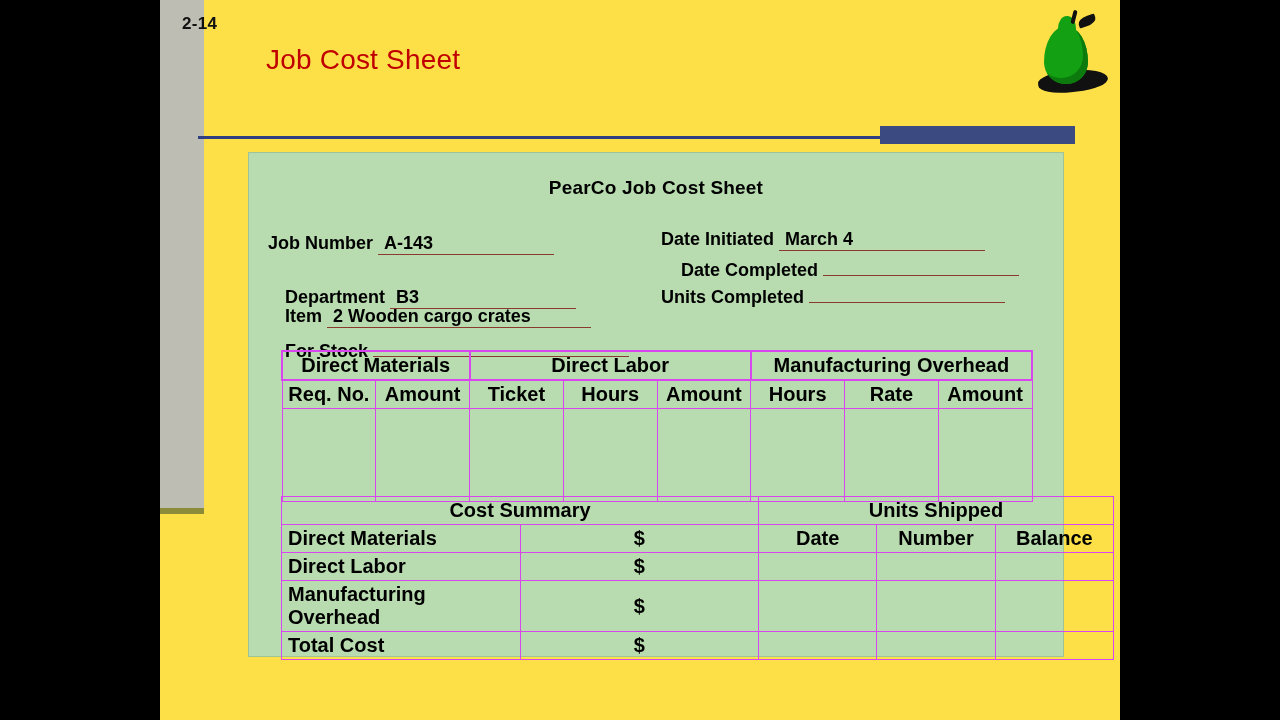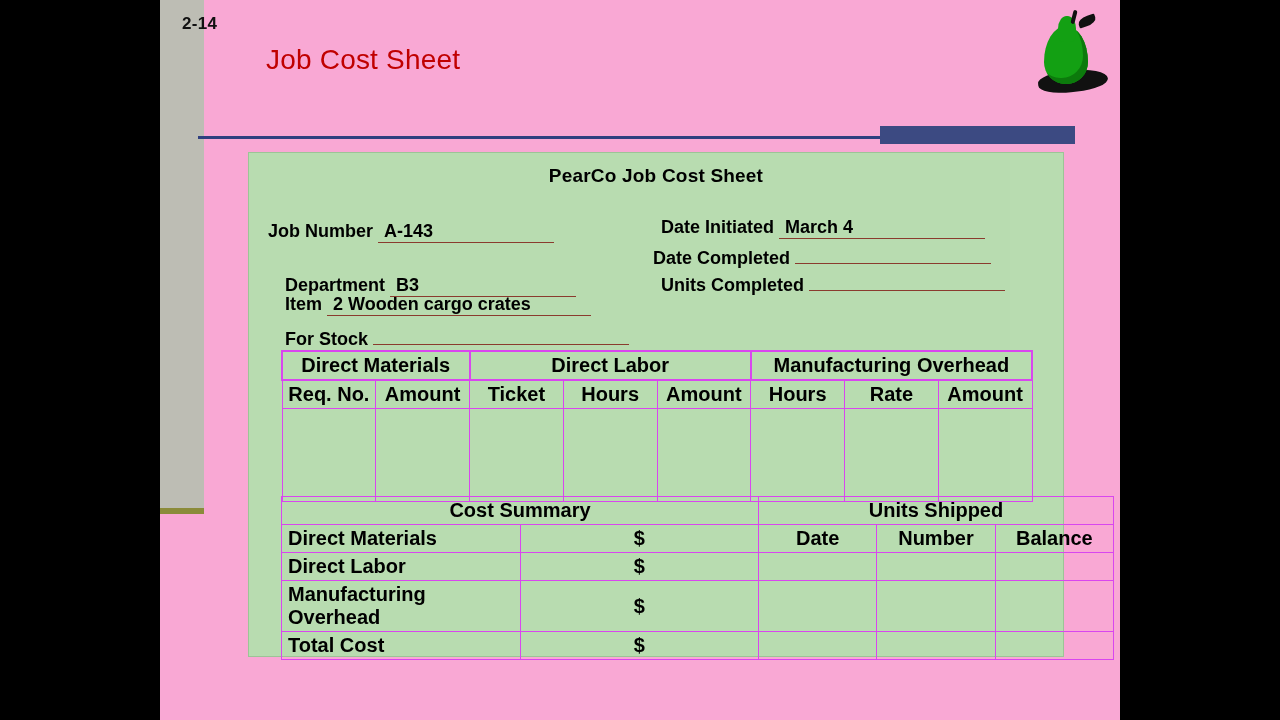--- a/index.html
+++ b/index.html
@@ -19,21 +19,21 @@
     height: 720px;
     background: #000000;
   }
   
   .slide {
     position: absolute;
     left: 160px;
     top: 0px;
     width: 960px;
     height: 720px;
-    background: #f9a8d4;
+    background: #fde047;
     overflow: hidden;
   }
   
   .left-band {
     position: absolute;
     left: 0px;
     top: 0px;
     width: 44px;
     height: 512px;
     background: #bdbdb4;
@@ -146,21 +146,21 @@
     height: 505px;
     background: #b8dcb0;
     border: 1px solid #9cc496;
     box-sizing: border-box;
     color: #000;
   }
   .panel-title {
     text-align: center;
     font-size: 19px;
     font-weight: bold;
-    margin-top: 12px;
+    margin-top: 24px;
     letter-spacing: 0.2px;
   }
   .fields {
     position: relative;
     height: 175px;
     margin-top: 12px;
   }
   .fld {
     position: absolute;
     font-size: 18px;
@@ -247,21 +247,21 @@
         <div class="fld" style="left:19px; top:22px;">
           <span class="lbl">Job Number</span>
           <span class="val" style="width:170px;">A-143</span>
         </div>
 
         <div class="fld" style="left:412px; top:18px;">
           <span class="lbl">Date Initiated</span>
           <span class="val" style="width:200px;">March 4</span>
         </div>
 
-        <div class="fld" style="left:404px; top:49px;text-align:center;">
+        <div class="fld" style="left:432px; top:49px;text-align:center;">
           <span class="lbl">Date Completed</span>
           <span class="val" style="width:190px;"></span>
         </div>
 
         <div class="fld" style="left:36px; top:76px;">
           <span class="lbl">Department</span>
           <span class="val" style="width:180px;">B3</span>
         </div>
 
         <div class="fld" style="left:412px; top:76px;">

